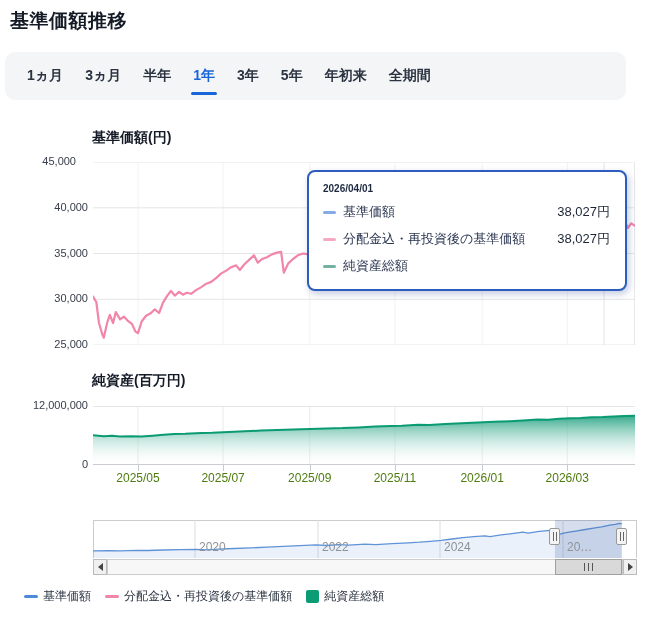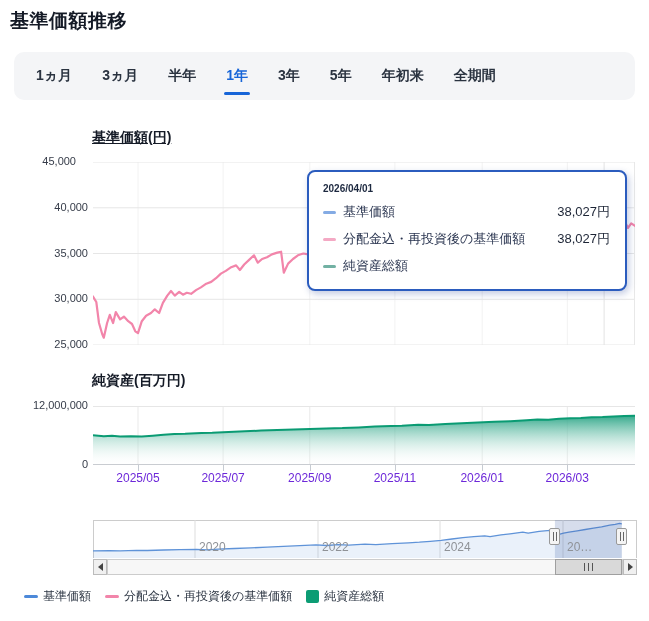--- a/index.html
+++ b/index.html
@@ -4,30 +4,30 @@
 <style>
   html,body{margin:0;padding:0;background:#fff;}
   body{font-family:"Liberation Sans","DejaVu Sans",sans-serif;}
   #app{position:relative;width:649px;height:621px;background:#fff;overflow:hidden;color:#1c2430;}
   .abs{position:absolute;}
 
   
   .page-title{left:10px;top:8px;font-size:19px;font-weight:700;color:#141a26;letter-spacing:.5px;}
 
   
-  .tabbar{left:14px;top:52px;width:621px;height:48px;background:#f4f5f7;border-radius:10px;
-          display:flex;align-items:center;gap:30px;padding:0 22px;box-sizing:border-box;}
+  .tabbar{left:5px;top:52px;width:621px;height:48px;background:#f4f5f7;border-radius:10px;
+          display:flex;align-items:center;gap:22px;padding:0 22px;box-sizing:border-box;}
   .tab{position:relative;font-size:14px;font-weight:700;color:#2a3340;height:100%;display:flex;align-items:center;cursor:pointer;}
   .tab.active{color:#1765d8;}
   .tab .underline{position:absolute;left:50%;transform:translateX(-50%);bottom:5px;width:26px;height:3px;border-radius:3px;background:#1765d8;}
 
   
   .chart-title{font-size:14px;font-weight:700;color:#141a26;}
   .ylab{width:70px;text-align:right;font-size:11px;color:#363c49;}
-  .xlab{width:64px;text-align:center;font-size:12px;color:#6d28d9;}
+  .xlab{width:64px;text-align:center;font-size:12px;color:#4d7c0f;}
   .tick{width:1px;height:6px;background:#c6cbd2;}
   .navlab{font-size:12px;color:#8f9297;}
 
   svg{display:block;}
 
   
   .tooltip{left:307px;top:170px;width:320px;height:121px;box-sizing:border-box;background:#fff;
            border:2px solid #2b5cbe;border-radius:8px;box-shadow:2px 3px 7px rgba(40,70,150,.28);
            padding:11px 15px 10px 14px;z-index:6;}
   .tt-date{font-size:10px;font-weight:700;color:#1d2940;margin-bottom:4px;}
@@ -68,21 +68,21 @@
       <div class="tab">1ヵ月</div>
       <div class="tab">3ヵ月</div>
       <div class="tab">半年</div>
       <div class="tab active">1年<span class="underline"></span></div>
       <div class="tab">3年</div>
       <div class="tab">5年</div>
       <div class="tab">年初来</div>
       <div class="tab">全期間</div>
     </div>
 
-  <div class="abs chart-title" style="left:92px;top:129px;text-decoration:underline;">基準価額(円)</div>
+  <div class="abs chart-title" style="left:92px;top:129px;">基準価額(円)</div>
   <div class="abs chart-title" style="left:92px;top:372px;">純資産(百万円)</div>
 
   <div id="labels"></div>
   <svg id="chart1" class="abs" style="left:93px;top:162px;" width="542" height="183">
       <line x1="45.0" x2="45.0" y1="0" y2="183" stroke="#f2f2f2" stroke-width="1"></line>
       <line x1="130.1" x2="130.1" y1="0" y2="183" stroke="#f2f2f2" stroke-width="1"></line>
       <line x1="216.8" x2="216.8" y1="0" y2="183" stroke="#f2f2f2" stroke-width="1"></line>
       <line x1="301.9" x2="301.9" y1="0" y2="183" stroke="#f2f2f2" stroke-width="1"></line>
       <line x1="389.2" x2="389.2" y1="0" y2="183" stroke="#f2f2f2" stroke-width="1"></line>
       <line x1="474.3" x2="474.3" y1="0" y2="183" stroke="#f2f2f2" stroke-width="1"></line>

